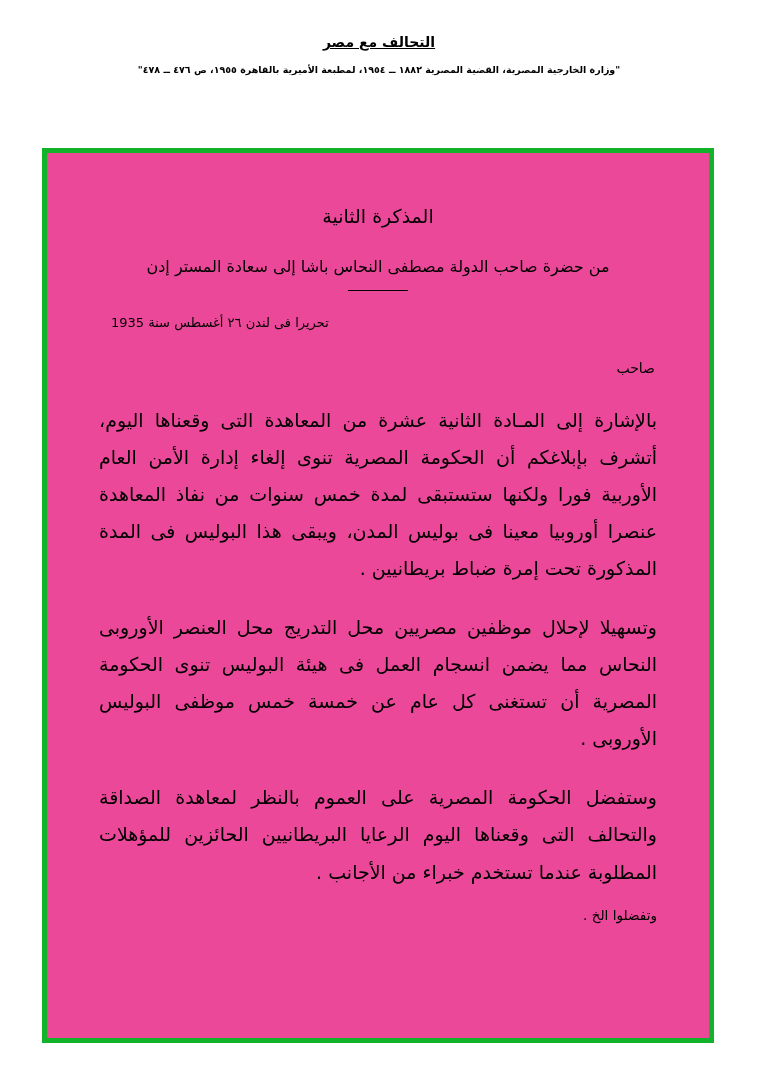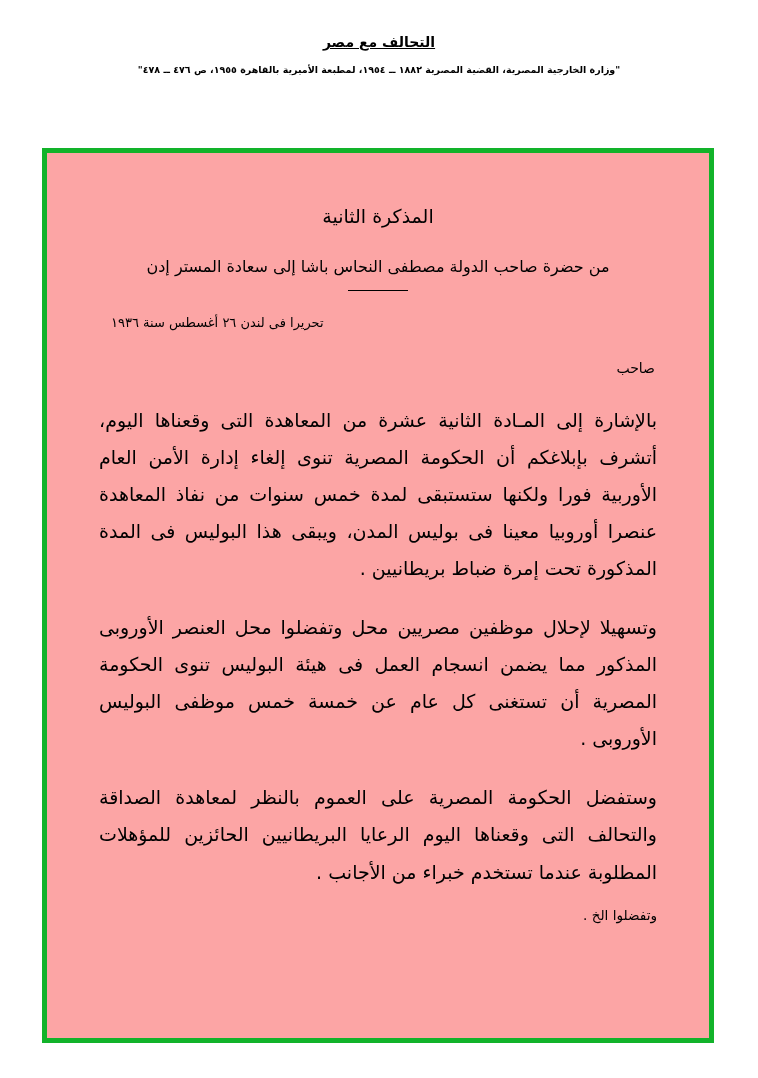--- a/index.html
+++ b/index.html
@@ -39,21 +39,21 @@
   }
 
   
   .doc-frame {
     position: absolute;
     left: 42px;
     top: 148px;
     width: 672px;
     height: 895px;
     border: 5px solid #12b32a;
-    background: #fca5a5;
+    background: #ec4899;
     box-sizing: border-box;
     padding-left: 8px;
   }
   .doc-inner {
     position: absolute;
     left: 0;
     top: 0;
     right: 0;
     bottom: 0;
     padding: 30px 46px 0 46px;
@@ -129,20 +129,20 @@
 <div class="header">
   <div class="line1">التحالف مع مصر</div>
   <div class="line3">"وزارة الخارجية المصرية، القضية المصرية ١٨٨٢ ــ ١٩٥٤، لمطبعة الأميرية بالقاهرة ١٩٥٥، ص ٤٧٦ ــ ٤٧٨"</div>
 </div>
 
 <div class="doc-frame">
   <div class="doc-inner">
     <div class="doc-title">المذكرة الثانية</div>
     <div class="doc-subtitle">من حضرة صاحب الدولة مصطفى النحاس باشا إلى سعادة المستر إدن</div>
     <div class="rule"></div>
-    <div class="dateline">تحريرا فى لندن ٢٦ أغسطس سنة ١٩٣٦</div>
+    <div class="dateline">تحريرا فى لندن ٢٦ أغسطس سنة 1935</div>
     <div class="salutation">صاحب</div>
     <p class="para">بالإشارة إلى المـادة الثانية عشرة من المعاهدة التى وقعناها اليوم، أتشرف بإبلاغكم أن الحكومة المصرية تنوى إلغاء إدارة الأمن العام الأوربية فورا ولكنها ستستبقى لمدة خمس سنوات من نفاذ المعاهدة عنصرا أوروبيا معينا فى بوليس المدن، ويبقى هذا البوليس فى المدة المذكورة تحت إمرة ضباط بريطانيين .</p>
-    <p class="para">وتسهيلا لإحلال موظفين مصريين محل وتفضلوا محل العنصر الأوروبى المذكور مما يضمن انسجام العمل فى هيئة البوليس تنوى الحكومة المصرية أن تستغنى كل عام عن خمسة خمس موظفى البوليس الأوروبى .</p>
+    <p class="para">وتسهيلا لإحلال موظفين مصريين محل التدريج محل العنصر الأوروبى النحاس مما يضمن انسجام العمل فى هيئة البوليس تنوى الحكومة المصرية أن تستغنى كل عام عن خمسة خمس موظفى البوليس الأوروبى .</p>
     <p class="para p-last">وستفضل الحكومة المصرية على العموم بالنظر لمعاهدة الصداقة والتحالف التى وقعناها اليوم الرعايا البريطانيين الحائزين للمؤهلات المطلوبة عندما تستخدم خبراء من الأجانب .</p>
     <div class="closing">وتفضلوا الخ .</div>
   </div>
 </div>
 
 </body></html>

